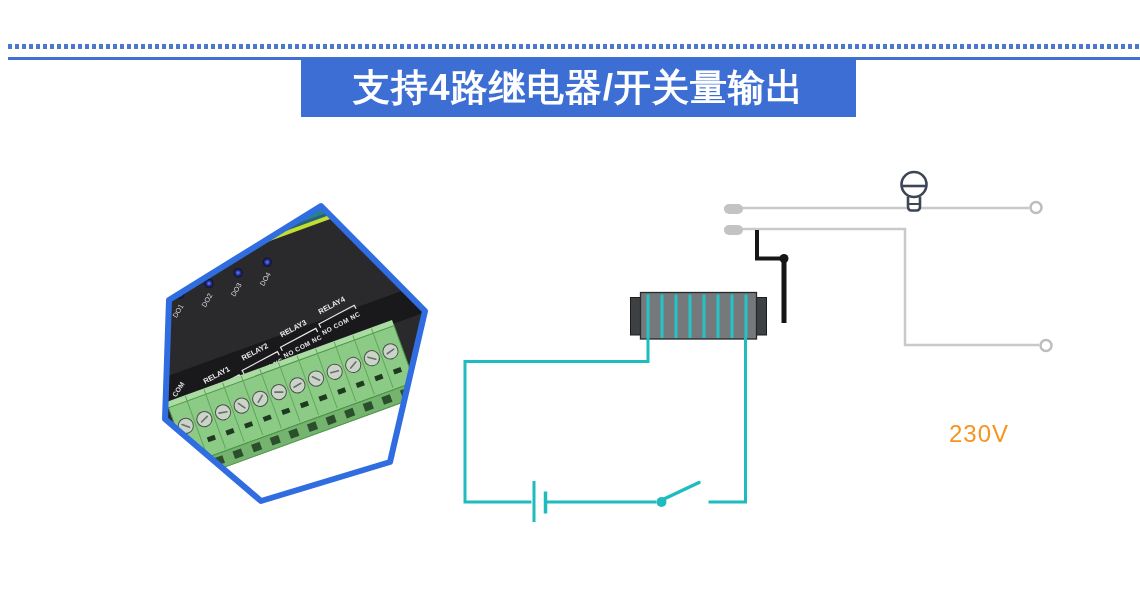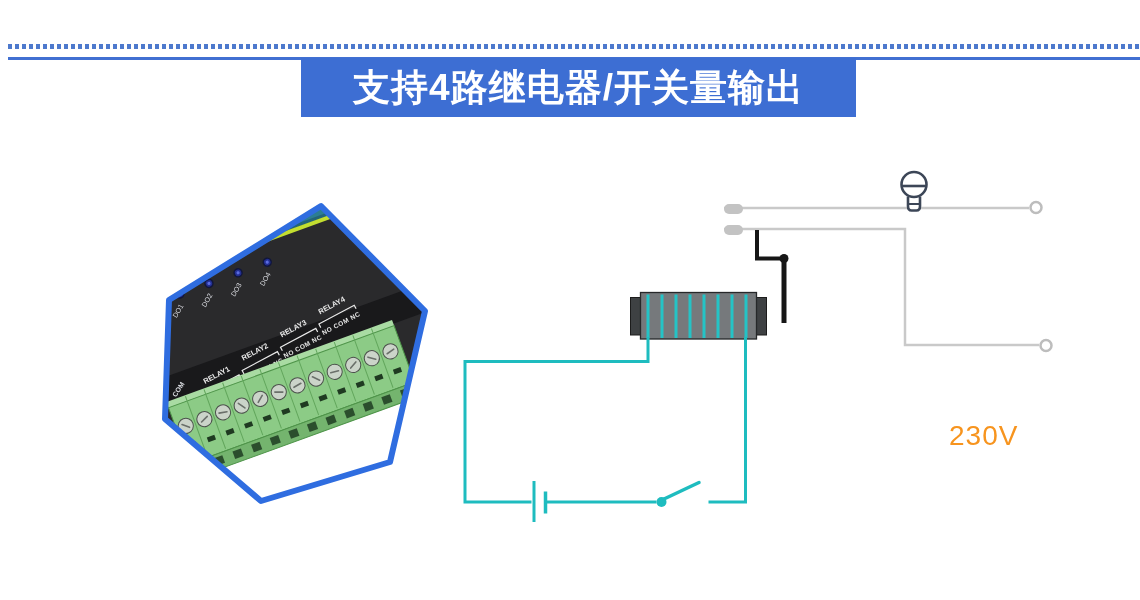--- a/index.html
+++ b/index.html
@@ -5,21 +5,21 @@
   html,body{margin:0;padding:0;background:#fff;}
   body{width:1140px;height:600px;position:relative;overflow:hidden;
        font-family:"Liberation Sans",sans-serif;}
   .stage{position:absolute;inset:0;width:1140px;height:600px;margin-left:8px;}
   .dotted-rule{position:absolute;left:0;top:44px;width:1140px;height:5px;
     background:repeating-linear-gradient(90deg,#4d79cd 0,#4d79cd 4px,transparent 4px,transparent 7px);}
   .solid-rule{position:absolute;left:0;top:57px;width:1140px;height:3px;background:#4170d2;}
   .banner{position:absolute;left:293px;top:58px;width:555px;height:59px;
     background:#3d6ed3;color:#ffffff;font-size:37px;font-weight:600;
     text-align:center;line-height:59px;letter-spacing:1px;white-space:nowrap;}
-  .voltage{position:absolute;left:941px;top:420px;font-size:28px;font-weight:400;
+  .voltage{position:absolute;left:941px;top:420px;font-size:24px;font-weight:400;
     color:#f7941e;letter-spacing:1px;}
   svg.scene{position:absolute;left:0;top:0;}
   svg text{font-family:"Liberation Sans",sans-serif;}
 </style>
 </head>
 <body>
 
 <div class="stage">
 
   <div class="dotted-rule"></div>

